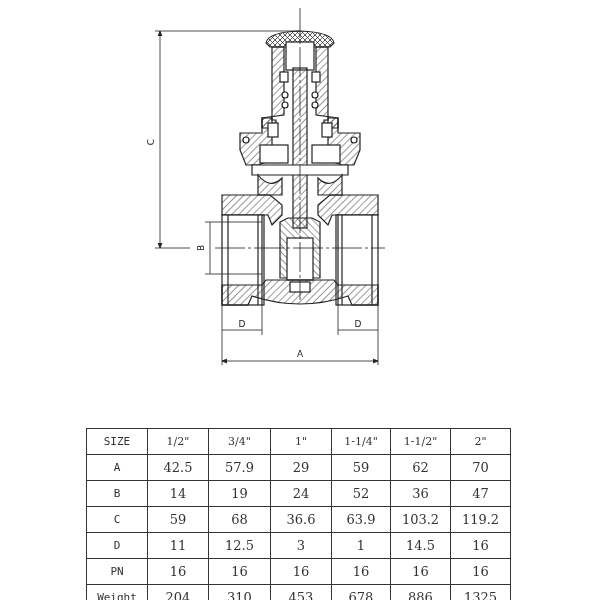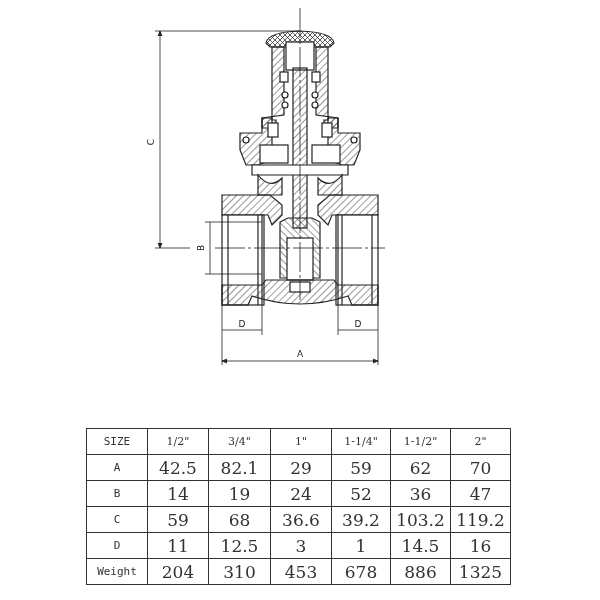--- a/index.html
+++ b/index.html
@@ -11,21 +11,21 @@
       border-collapse:collapse;
       font-family:"DejaVu Serif", serif;
       color:#333;
     }
     table.spec td {
       border:1px solid #333;
       height:25px;
       padding:0;
       text-align:center;
       vertical-align:middle;
-      font-size:17px;
+      font-size:13px;
     }
     table.spec td.hdr { font-size:11px; font-family:"DejaVu Sans Mono", monospace; letter-spacing:0px; }
     table.spec tr.size-row td { font-size:11px; }
     table.spec td.c0 { width:60px;margin-left:25px; }
     table.spec td.c1 { width:60px; }
     table.spec td.c2 { width:61px; }
     table.spec td.c3 { width:60px; }
     table.spec td.c4 { width:58px; }
     table.spec td.c5 { width:59px; }
     table.spec td.c6 { width:59px; }
@@ -145,51 +145,60 @@
       <td class="c1">1/2"</td>
       <td class="c2">3/4"</td>
       <td class="c3">1"</td>
       <td class="c4">1-1/4"</td>
       <td class="c5">1-1/2"</td>
       <td class="c6">2"</td>
     </tr>
     <tr>
       <td class="c0 hdr">A</td>
       <td>42.5</td>
-      <td>82.1</td>
+      <td>57.9</td>
       <td>29</td>
       <td>59</td>
       <td>62</td>
       <td>70</td>
     </tr>
     <tr>
       <td class="c0 hdr">B</td>
       <td>14</td>
       <td>19</td>
       <td>24</td>
       <td>52</td>
       <td>36</td>
       <td>47</td>
     </tr>
     <tr>
       <td class="c0 hdr">C</td>
       <td>59</td>
       <td>68</td>
       <td>36.6</td>
-      <td>39.2</td>
+      <td>63.9</td>
       <td>103.2</td>
       <td>119.2</td>
     </tr>
     <tr>
       <td class="c0 hdr">D</td>
       <td>11</td>
       <td>12.5</td>
       <td>3</td>
       <td>1</td>
       <td>14.5</td>
+      <td>16</td>
+    </tr>
+    <tr>
+      <td class="c0 hdr">PN</td>
+      <td>16</td>
+      <td>16</td>
+      <td>16</td>
+      <td>16</td>
+      <td>16</td>
       <td>16</td>
     </tr>
     <tr>
       <td class="c0 hdr">Weight</td>
       <td>204</td>
       <td>310</td>
       <td>453</td>
       <td>678</td>
       <td>886</td>
       <td>1325</td>

